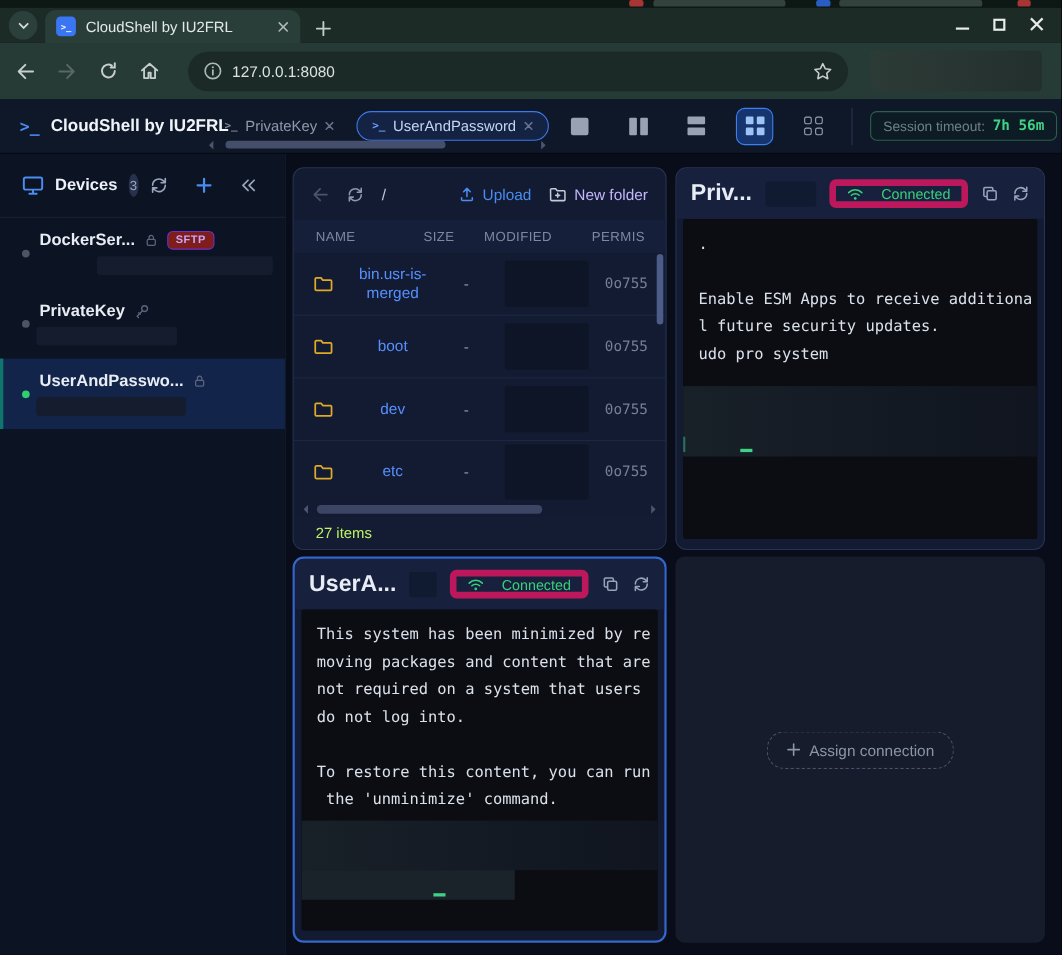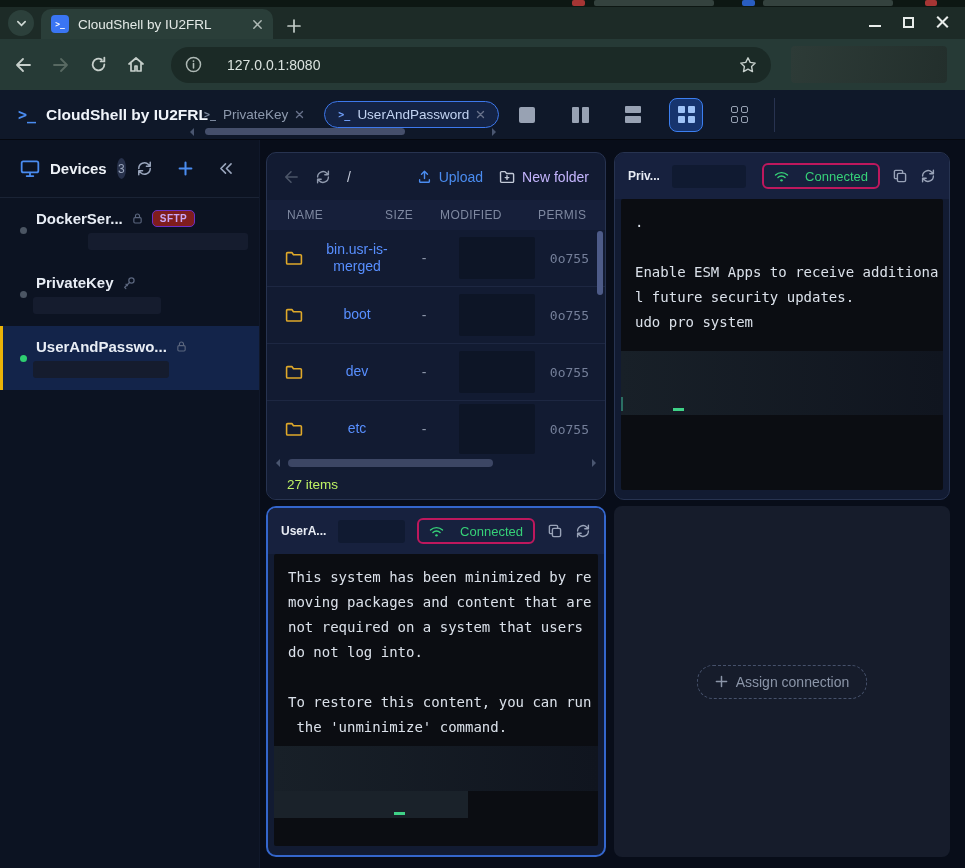--- a/index.html
+++ b/index.html
@@ -19,21 +19,21 @@
   .win-controls { position:absolute; right:16px; top:9px; display:flex; gap:22px; align-items:center; }
   .wc-min { width:12px; height:2px; background:#e8ecea; margin-top:6px; }
   .wc-max { width:11px; height:11px; border:2px solid #e8ecea; }
   .wc-close { width:13px; height:13px; position:relative; }
   .wc-close::before,.wc-close::after { content:""; position:absolute; left:-1px; top:5px; width:15px; height:2px; background:#e8ecea; }
   .wc-close::before { transform:rotate(45deg);} .wc-close::after { transform:rotate(-45deg);}
   .urlbar { height:51px; background:#263a36; display:flex; align-items:center; padding:0 14px; gap:20px; flex:none; }
   .nav-ic { color:#c6cfcb; display:flex; }
   .nav-ic.dim { color:#586962; }
   .home-glyph { font-size:19px; line-height:1; }
-  .url-pill { margin-left:6px; width:600px; height:36px; border-radius:18px; background:#1b2a26; display:flex; align-items:center; padding:0 14px; gap:25px; }
+  .url-pill { margin-left:6px; width:600px; height:36px; border-radius:18px; background:#1b2a26; display:flex; align-items:center; padding:0 14px; gap:9px; }
   .url-text { font-size:14px; color:#dbe3df; flex:1; }
   .profile-rect { width:156px; height:37px; border-radius:4px; background:linear-gradient(100deg,#2d3b37,#232f2c); }
 
   
   .app { flex:1; display:flex; flex-direction:column; background:#080d19; min-height:0; }
   .app-header { height:50px; background:#0f1829; border-bottom:1px solid #05080f; display:flex; align-items:center; flex:none; }
   .logo { display:flex; align-items:center; gap:10px; padding-left:18px; width:196px; flex:none; }
   .logo-glyph { color:#4a8cf0; font-family:"DejaVu Sans Mono",monospace; font-weight:bold; font-size:15px; }
   .logo-text { color:#f0f4fa; font-weight:bold; font-size:15.5px; white-space:nowrap; }
   .app-tabs { position:relative; display:flex; align-items:center; gap:12px; height:100%; width:300px; flex:none; }
@@ -64,21 +64,21 @@
 
   
   .app-body { flex:1; display:flex; min-height:0; }
   .sidebar { width:260px; background:#0c1322; flex:none; border-right:1px solid #10182a; }
   .sb-header { height:57px; display:flex; align-items:center; padding:0 26px 0 20px; gap:10px; }
   .sb-title { font-size:15px; font-weight:bold; color:#eef2f8; }
   .sb-count { width:21px; height:21px; border-radius:50%; background:#27314b; color:#9aa6bd; font-size:12px; display:flex; align-items:center; justify-content:center; }
   .sb-actions { margin-left:auto; display:flex; align-items:center; gap:25px; }
   .sb-divider { height:1px; background:#1a2335; }
   .device { position:relative; padding:12px 12px 12px 36px; min-height:60px; }
-  .device.selected { background:#13244a; border-left:3px solid #eab308; padding-left:33px; }
+  .device.selected { background:#13244a; border-left:3px solid #0f766e; padding-left:33px; }
   .dev-dot { position:absolute; left:20px; top:29px; width:7px; height:7px; border-radius:50%; background:#4b5563; }
   .device.selected .dev-dot { left:17px; background:#2ece71; }
   .dev-row { display:flex; align-items:center; gap:8px; }
   .dev-name { font-size:15px; font-weight:bold; color:#e8edf5; white-space:nowrap; }
   .dev-lock { color:#5b667e; display:flex; }
   .badge-sftp { font-size:10px; font-weight:bold; letter-spacing:.5px; color:#c9a6f7; background:#7f1d1d; border:1px solid #6d2fc4; border-radius:5px; padding:2px 7px; }
   .dev-redact { margin-top:6px; height:17px; border-radius:3px; background:#151c2e; }
 
   
   .main { flex:1; padding:12px 13px 11px 6px; display:grid; grid-template-columns:340px 336px; grid-template-rows:348px 1fr; gap:6px 8px; min-height:0; }
@@ -102,23 +102,23 @@
   .mod-redact { width:76px; height:42px; background:#0d1526; border-radius:2px; }
   .frow-perm { flex:1; text-align:right; padding-right:16px; font-family:"DejaVu Sans Mono",monospace; font-size:13px; color:#747f99; }
   .vscroll { position:absolute; right:2px; top:1px; width:6px; height:64px; border-radius:3px; background:#4d5b88; }
   .fp-hscroll { height:14px; display:flex; align-items:center; padding:0 5px; gap:4px; flex:none; }
   .hs-track { flex:1; height:9px; position:relative; }
   .hs-thumb { position:absolute; left:4px; top:0; width:205px; height:8px; border-radius:4px; background:#3c4664; }
   .fp-status { height:29px; display:flex; align-items:center; padding-left:20px; color:#bef264; font-size:13.5px; flex:none; background:#131c33; }
 
   
   .tp-header { height:46px; display:flex; align-items:center; padding:0 13px; gap:12px; flex:none; background:#17213e; }
-  .tp-title { font-size:12px; font-weight:bold; color:#e8ecf4; white-space:nowrap; }
+  .tp-title { font-size:21px; font-weight:bold; color:#e8ecf4; white-space:nowrap; }
   .tp-redact { width:74px; height:23px; background:#101a31; border-radius:3px; }
-  .badge-conn { margin-left:auto; height:26px; border:2px solid #be185d; border-radius:6px; display:flex; align-items:center; padding:0 10px; gap:16px; color:#36d178; font-size:13px; white-space:nowrap; }
+  .badge-conn { margin-left:auto; height:26px; border:6px solid #be185d; border-radius:6px; display:flex; align-items:center; padding:0 10px; gap:16px; color:#36d178; font-size:13px; white-space:nowrap; }
   .tp-ic { color:#99a3b8; display:flex; }
   .tp-body { flex:1; background:#0b0d12; margin:0 6px 9px 6px; border-radius:2px; padding:11px 14px 0 14px; overflow:hidden; position:relative; }
   .tline { font-family:"DejaVu Sans Mono",monospace; font-size:14px; line-height:25px; color:#dbe1ea; white-space:pre; min-height:25px; }
   .term-redact { margin:16px -14px 0 -14px; height:64px; background:linear-gradient(90deg,#182028,#10151f); position:relative; }
   .term-redact .cursor { position:absolute; left:52px; bottom:4px; width:11px; height:3px; background:#3fd287; }
   .term-redact .edge { position:absolute; left:0; bottom:4px; width:2px; height:14px; background:#2b6f63; }
   .term-redact2 { margin:0 -14px; height:27px; width:194px; background:#1a222a; position:relative; }
   .term-redact2 .cursor { position:absolute; left:120px; bottom:3px; width:11px; height:3px; background:#3fd287; }
 
   
@@ -268,20 +268,24 @@
         <span class="lb">
             <span class="lb-grid outline">
               <i></i>
               <i></i>
               <i></i>
               <i></i>
             </span>
           </span>
       </div>
       <div class="hdr-div"></div>
+      <div class="session-badge">
+        <span class="sb-label">Session timeout:</span>
+        <span class="sb-value">7h 56m</span>
+      </div>
 
     </div>
 
     <div class="app-body">
 
       <div class="sidebar">
         <div class="sb-header">
           <span style="color:#4a8cf0;display:flex;">
             <svg width="20" height="19" viewBox="0 0 18 17">
                 <rect x="1.5" y="2" width="15" height="10" rx="1.5" stroke="currentColor" stroke-width="1.6" fill="none"></rect>

